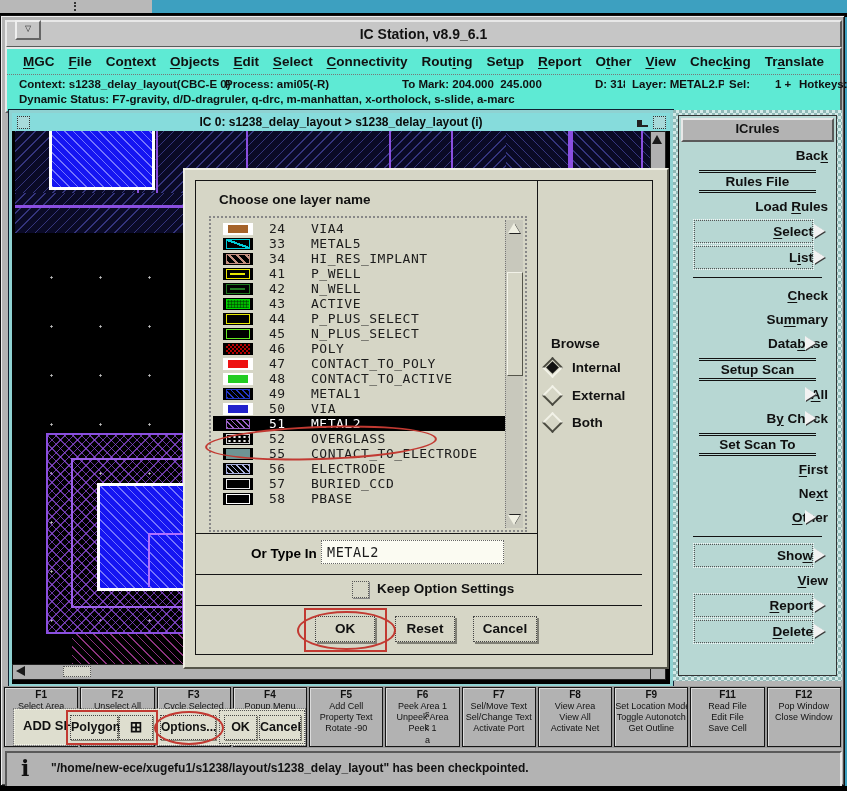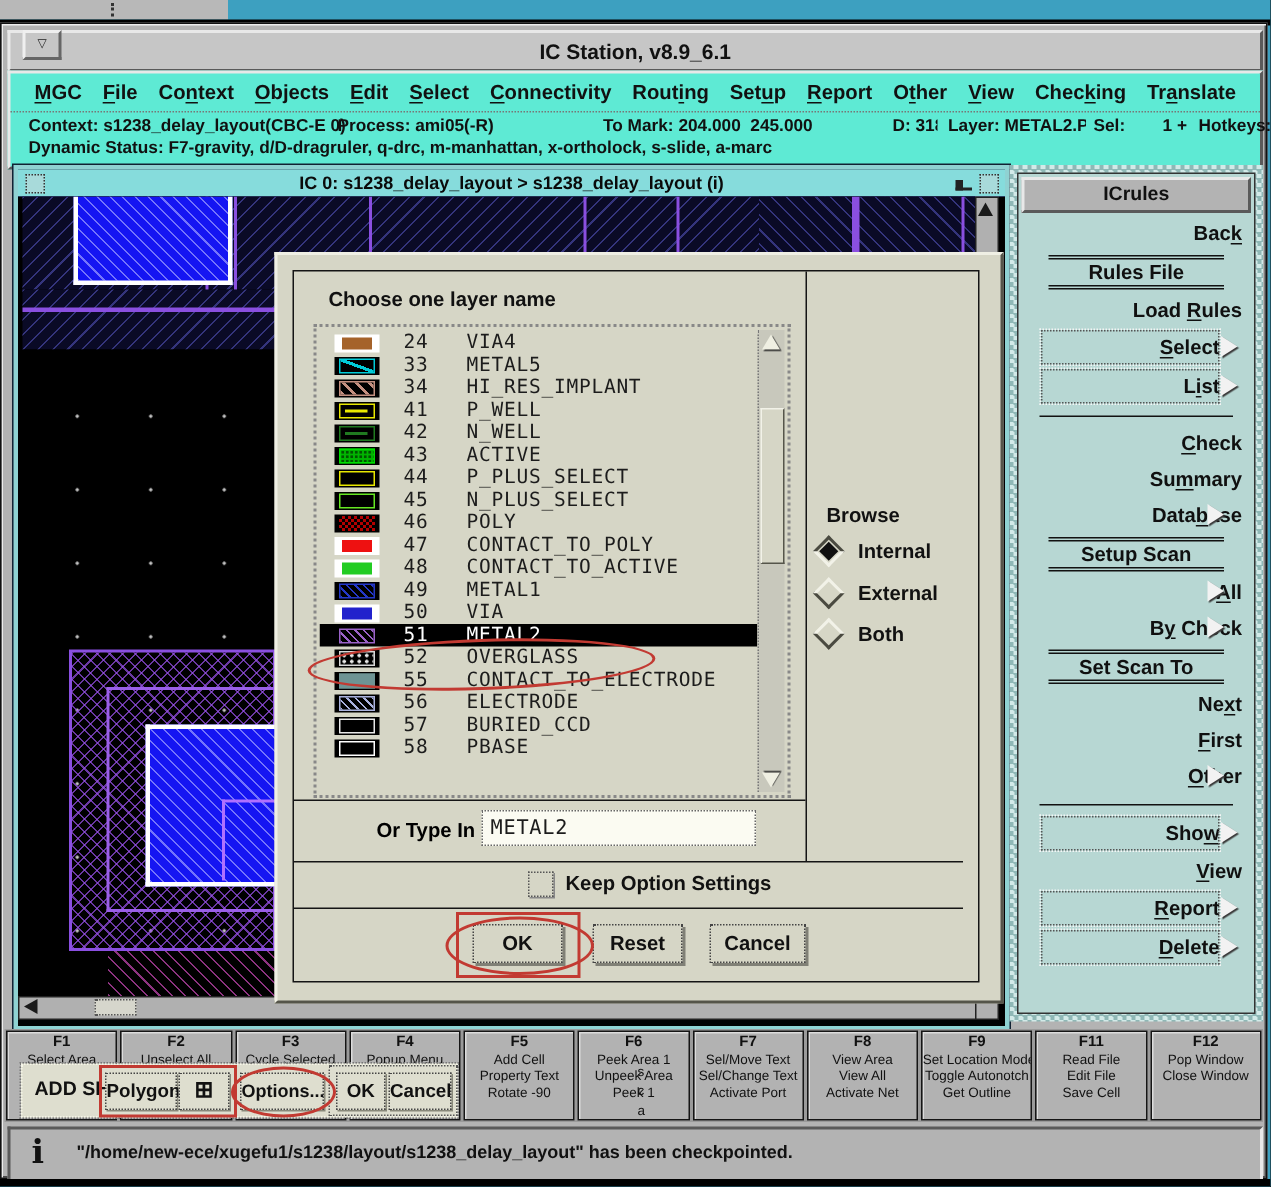--- a/index.html
+++ b/index.html
@@ -255,22 +255,22 @@
           <div class="pal-item pal-dotted"><span class="mn">S</span>elect<span class="pal-arrow"></span></div>
           <div class="pal-item pal-dotted">L<span class="mn">i</span>st<span class="pal-arrow"></span></div>
           <div class="pal-sep"></div>
           <div class="pal-item no-box"><span class="mn">C</span>heck</div>
           <div class="pal-item no-box">Su<span class="mn">m</span>mary</div>
           <div class="pal-item no-box">Data<span class="mn">b</span>ase<span class="pal-arrow"></span></div>
           <div class="pal-hdr">Setup Scan</div>
           <div class="pal-item no-box"><span class="mn">A</span>ll<span class="pal-arrow"></span></div>
           <div class="pal-item no-box">B<span class="mn">y</span> Check<span class="pal-arrow"></span></div>
           <div class="pal-hdr">Set Scan To</div>
+          <div class="pal-item no-box"><span class="mn">F</span>irst</div>
           <div class="pal-item no-box">Ne<span class="mn">x</span>t</div>
-          <div class="pal-item no-box"><span class="mn">F</span>irst</div>
           <div class="pal-item no-box"><span class="mn">O</span>ther<span class="pal-arrow"></span></div>
           <div class="pal-sep"></div>
           <div class="pal-item pal-dotted">Sho<span class="mn">w</span><span class="pal-arrow"></span></div>
           <div class="pal-item no-box"><span class="mn">V</span>iew</div>
           <div class="pal-item pal-dotted"><span class="mn">R</span>eport<span class="pal-arrow"></span></div>
           <div class="pal-item pal-dotted"><span class="mn">D</span>elete<span class="pal-arrow"></span></div>
         </div>
     </div>
   </div>
 

